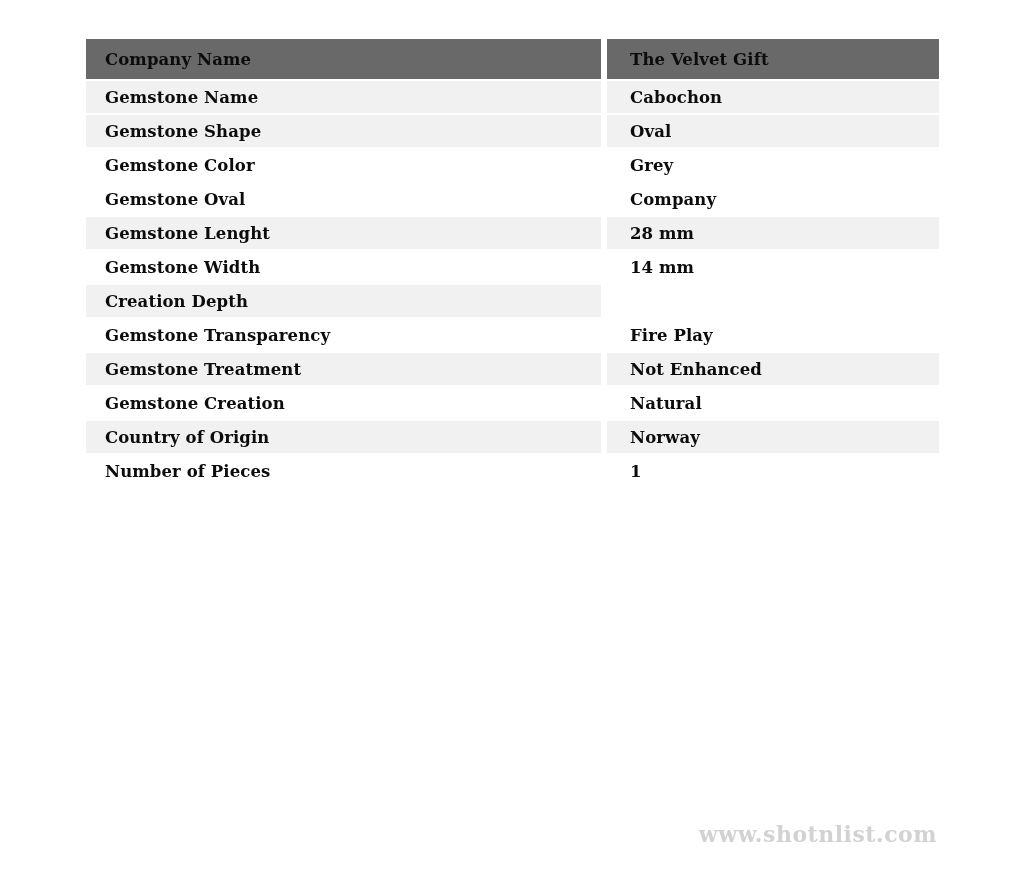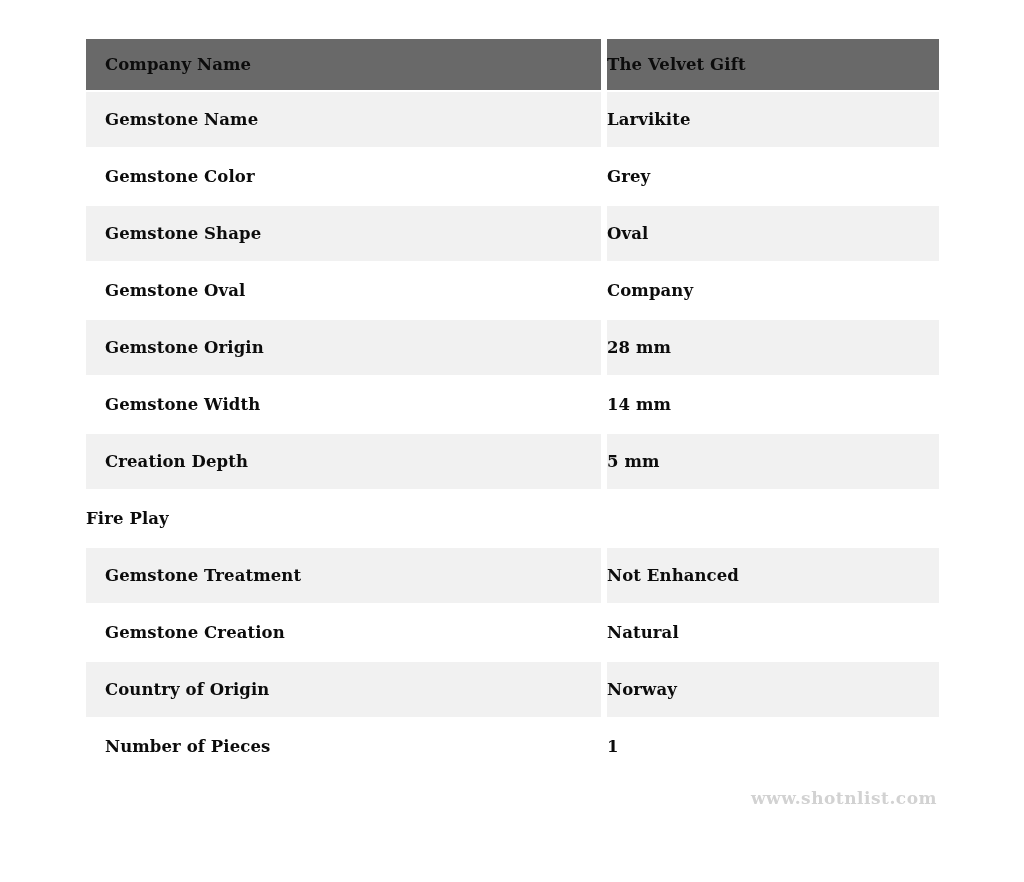--- a/index.html
+++ b/index.html
@@ -29,89 +29,89 @@
     width: 853px;
   }
   .row {
     display: flex;
     gap: 6px;
     margin-bottom: 2px;
   }
   .cell {
     display: flex;
     align-items: center;
-    height: 55px;
+    height: 32px;
     font-size: 16.5px;
     font-weight: bold;
     color: var(--text-color);
     letter-spacing: 0.1px;
     white-space: nowrap;
   }
   .cell.label {
     width: 515px;
     padding-left: 19px;
   }
   .cell.value {
     flex: 1;
-    padding-left: 0;
+    padding-left: 23px;
   }
   .row.header .cell {
-    height: 51px;
+    height: 40px;
     background: var(--header-bg);
   }
   .row.alt .cell   { background: var(--row-alt-bg); }
   .row.plain .cell { background: var(--row-bg); }
   .watermark {
     position: absolute;
     right: 87px;
-    top: 788px;
-    font-size: 17px;
+    top: 821px;
+    font-size: 22px;
     font-weight: bold;
     color: var(--watermark-color);
     letter-spacing: 0.5px;
   }
 </style>
 </head>
 <body>
 
 <div class="spec-table">
   <div class="row header">
     <div class="cell label">Company Name</div>
     <div class="cell value">The Velvet Gift</div>
   </div>
   <div id="table-rows">
       <div class="row alt">
         <div class="cell label">Gemstone Name</div>
-        <div class="cell value">Larvikite</div>
-      </div>
-      <div class="row plain">
-        <div class="cell label">Gemstone Color</div>
-        <div class="cell value">Grey</div>
+        <div class="cell value">Cabochon</div>
       </div>
       <div class="row alt">
         <div class="cell label">Gemstone Shape</div>
         <div class="cell value">Oval</div>
       </div>
       <div class="row plain">
+        <div class="cell label">Gemstone Color</div>
+        <div class="cell value">Grey</div>
+      </div>
+      <div class="row plain">
         <div class="cell label">Gemstone Oval</div>
         <div class="cell value">Company</div>
       </div>
       <div class="row alt">
-        <div class="cell label">Gemstone Origin</div>
+        <div class="cell label">Gemstone Lenght</div>
         <div class="cell value">28 mm</div>
       </div>
       <div class="row plain">
         <div class="cell label">Gemstone Width</div>
         <div class="cell value">14 mm</div>
       </div>
       <div class="row alt">
         <div class="cell label">Creation Depth</div>
-        <div class="cell value">5 mm</div>
       </div>
       <div class="row plain">
+        <div class="cell label">Gemstone Transparency</div>
         <div class="cell value">Fire Play</div>
       </div>
       <div class="row alt">
         <div class="cell label">Gemstone Treatment</div>
         <div class="cell value">Not Enhanced</div>
       </div>
       <div class="row plain">
         <div class="cell label">Gemstone Creation</div>
         <div class="cell value">Natural</div>
       </div>

